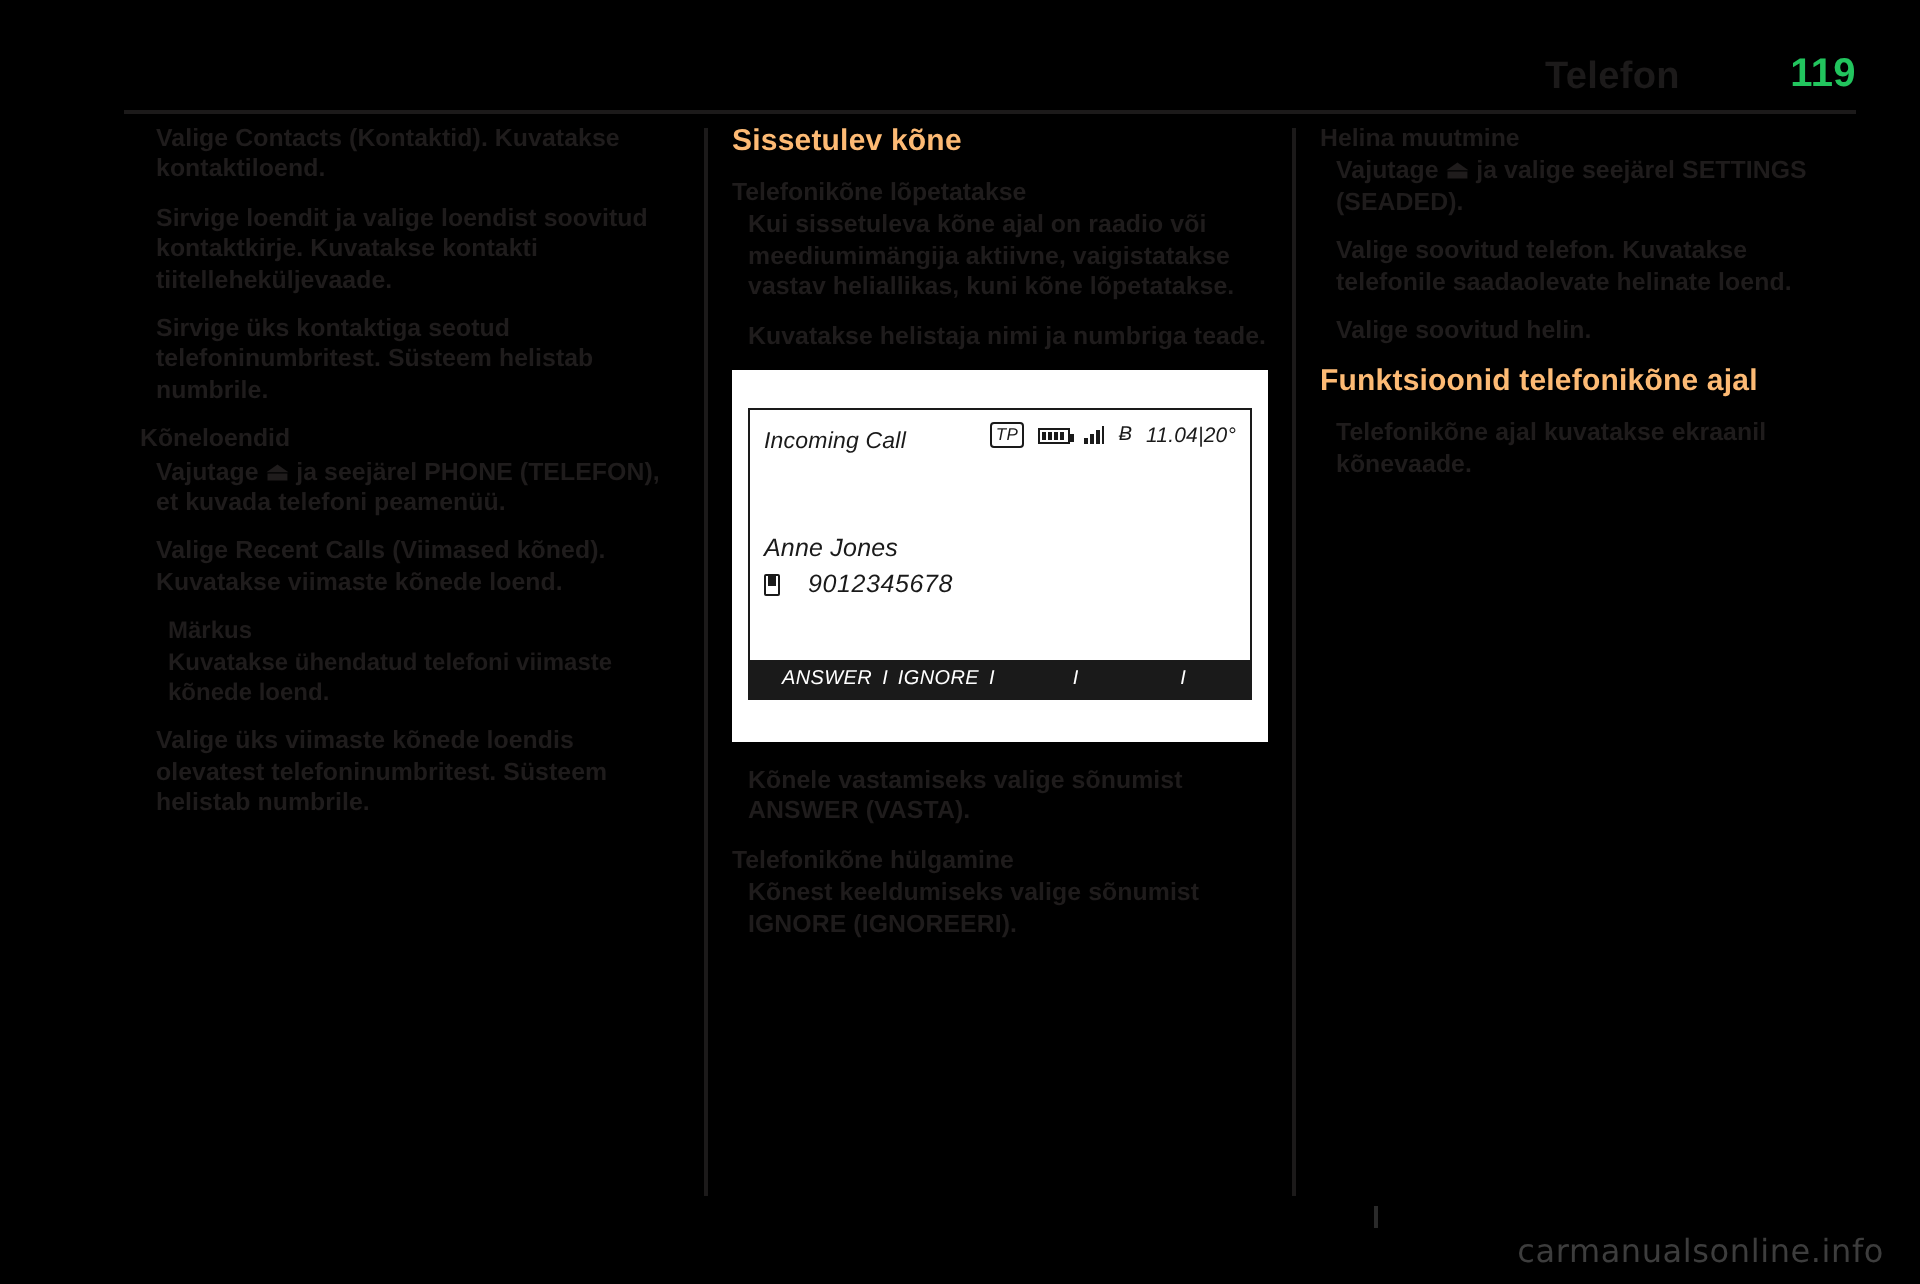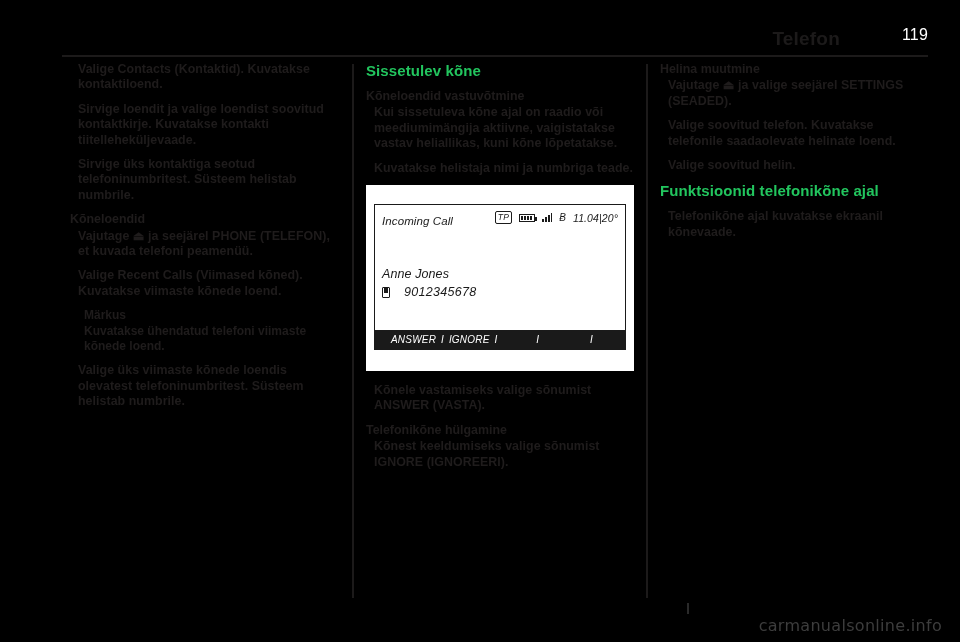--- a/index.html
+++ b/index.html
@@ -39,23 +39,23 @@
     font-size: 19px;
     font-weight: bold;
     color: #1c1a1a;
     letter-spacing: 0.2px;
     white-space: nowrap;
   }
   .header-page {
     position: absolute;
     right: 0;
     top: -2px;
-    font-size: 16px;
-    font-weight: normal;
-    color: #ffffff;
+    font-size: 20px;
+    font-weight: bold;
+    color: #22c55e;
     letter-spacing: 0.2px;
   }
   .header-rule {
     position: absolute;
     left: 62px;
     top: 55px;
     width: 866px;
     height: 2px;
     background: #1c1a1a;
   }
@@ -88,21 +88,21 @@
     line-height: 15.4px;
     font-weight: bold;
     color: #1f1c1c;
     letter-spacing: 0.05px;
   }
   h2.section {
     margin: 0 0 9px 0;
     font-size: 15px;
     line-height: 18px;
     font-weight: bold;
-    color: #22c55e;
+    color: #fdba74;
     letter-spacing: 0.1px;
   }
   h3.sub {
     margin: 0 0 1px 0;
     font-size: 12.4px;
     line-height: 15.4px;
     font-weight: bold;
     color: #1f1c1c;
   }
   p.attached { margin-bottom: 9px; }
@@ -344,21 +344,21 @@
       <div class="note-title">Märkus</div>
       <div class="note-body">Kuvatakse ühendatud telefoni viimaste kõnede loend.</div>
     </div>
 
     <p>Valige üks viimaste kõnede loendis olevatest telefoninumbritest. Süsteem helistab numbrile.</p>
   </div>
 
   <div class="col col-mid">
     <h2 class="section">Sissetulev kõne</h2>
 
-    <h3 class="sub">Kõneloendid vastuvõtmine</h3>
+    <h3 class="sub">Telefonikõne lõpetatakse</h3>
     <p class="attached">Kui sissetuleva kõne ajal on raadio või meediumimängija aktiivne, vaigistatakse vastav heliallikas, kuni kõne lõpetatakse.</p>
     <p>Kuvatakse helistaja nimi ja numbriga teade.</p>
 
     <div class="figure">
       <div class="screen">
 
         <div class="screen-top">
           <span class="screen-title">Incoming Call</span>
           <span class="status-icons">
             <span class="tp-badge">TP</span>

